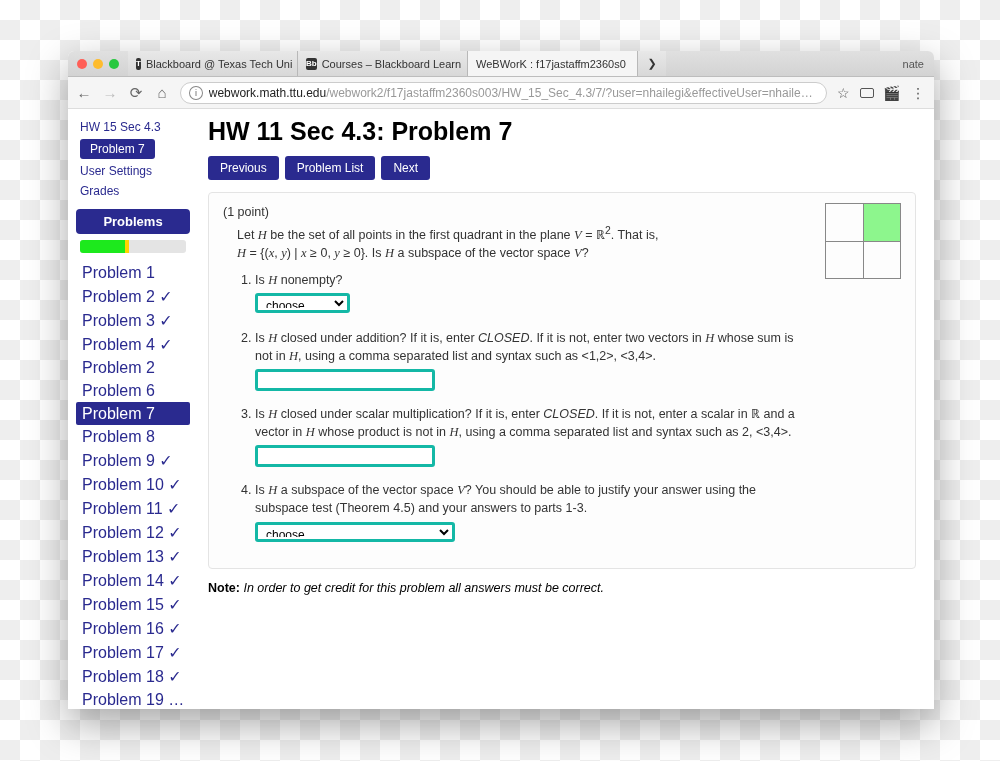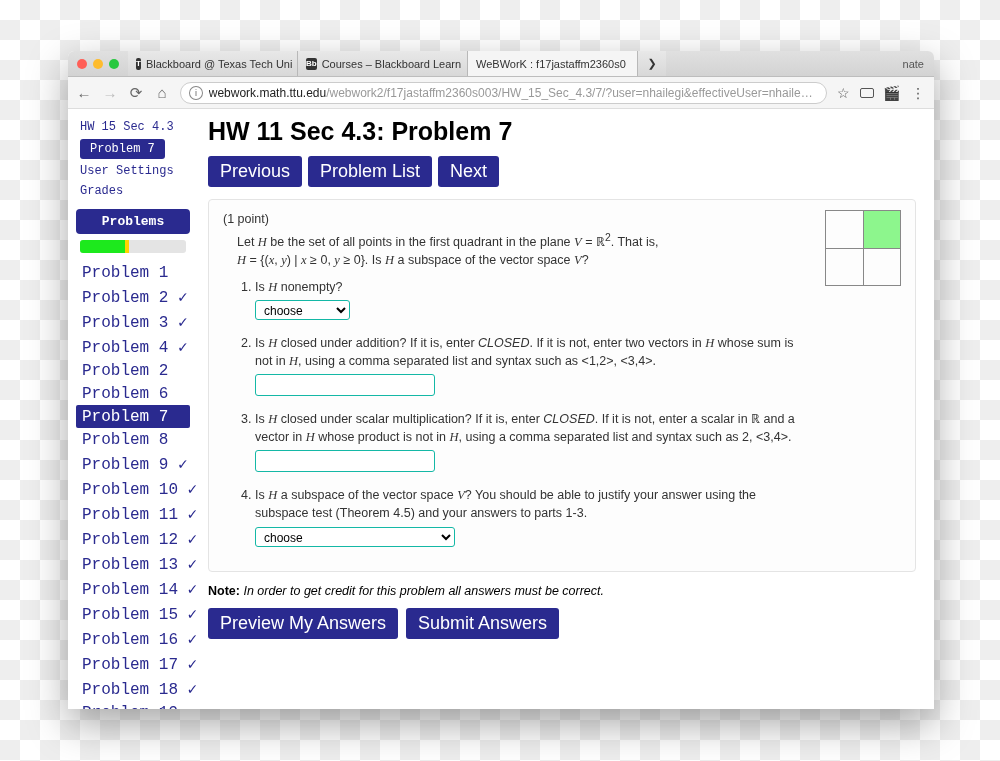--- a/index.html
+++ b/index.html
@@ -101,21 +101,20 @@
   .content {
     flex: 1;
     overflow: hidden;
     display: flex;
     background:#fff;
   }
   .sidebar {
     width: 130px;
     padding: 8px 4px;
     font-size: 12px;
-    font-family: Liberation Mono, monospace;
   }
   .sidebar a.top {
     display:block;
     color:#2a2a8f;
     padding:3px 8px;
     text-decoration:none;
     font-size:12px;
   }
   .sidebar .pill {
     display:inline-block;
@@ -171,42 +170,42 @@
     font-weight:bold;
     margin:2px 0 10px;
     color:#000;
   }
   .nav-buttons { display:flex; gap:6px; margin-bottom:12px; }
   .btn {
     background:#2a2a8f;
     color:#fff;
     border:none;
     padding:5px 12px;
-    font-size:18px;
+    font-size:12px;
     border-radius:3px;
     cursor:pointer;
   }
   .panel {
     border:1px solid #e4e4e4;
     border-radius:4px;
     padding:10px 14px;
     background:#fdfdfd;
     font-size:12.5px;
     color:#333;
     line-height:1.45;
     position:relative;
   }
   .panel .points { margin-bottom:2px; }
   .panel .intro { margin-bottom:8px; }
   .panel ol { list-style:decimal; padding-left:32px; }
   .panel ol > li { margin-bottom:14px; padding-right:100px; }
   .panel select, .panel input[type=text] {
     font-size:12px;
     padding:2px 4px;
-    border:1px solid #14b8a6;
+    border:3px solid #14b8a6;
     border-radius:3px;
     background:#fff;
     margin-top:4px;
   }
   .panel select { width:95px; height:20px; }
   .panel input[type=text] { width:180px; height:22px; display:block; }
   .panel .sel-wide { width:200px; }
   .quadrant {
     position:absolute;
     right:14px;
@@ -343,20 +342,16 @@
             <span>Is </span><span class="mv">H</span><span> a subspace of the vector space </span><span class="mv">V</span><span>? You should be able to justify your answer using the subspace test (Theorem 4.5) and your answers to parts 1-3.</span><br>
             <select class="sel-wide"><option>choose</option></select>
           </li>
         </ol>
       </div>
 
       <div class="note">
         <b>Note:</b><i> In order to get credit for this problem all answers must be correct.</i>
       </div>
 
-      <div class="submit-row">
-        <button class="btn">Preview My Answers</button>
-        <button class="btn">Submit Answers</button>
-      </div>
     </div>
   </div>
 
 </div>
 
 </body></html>

